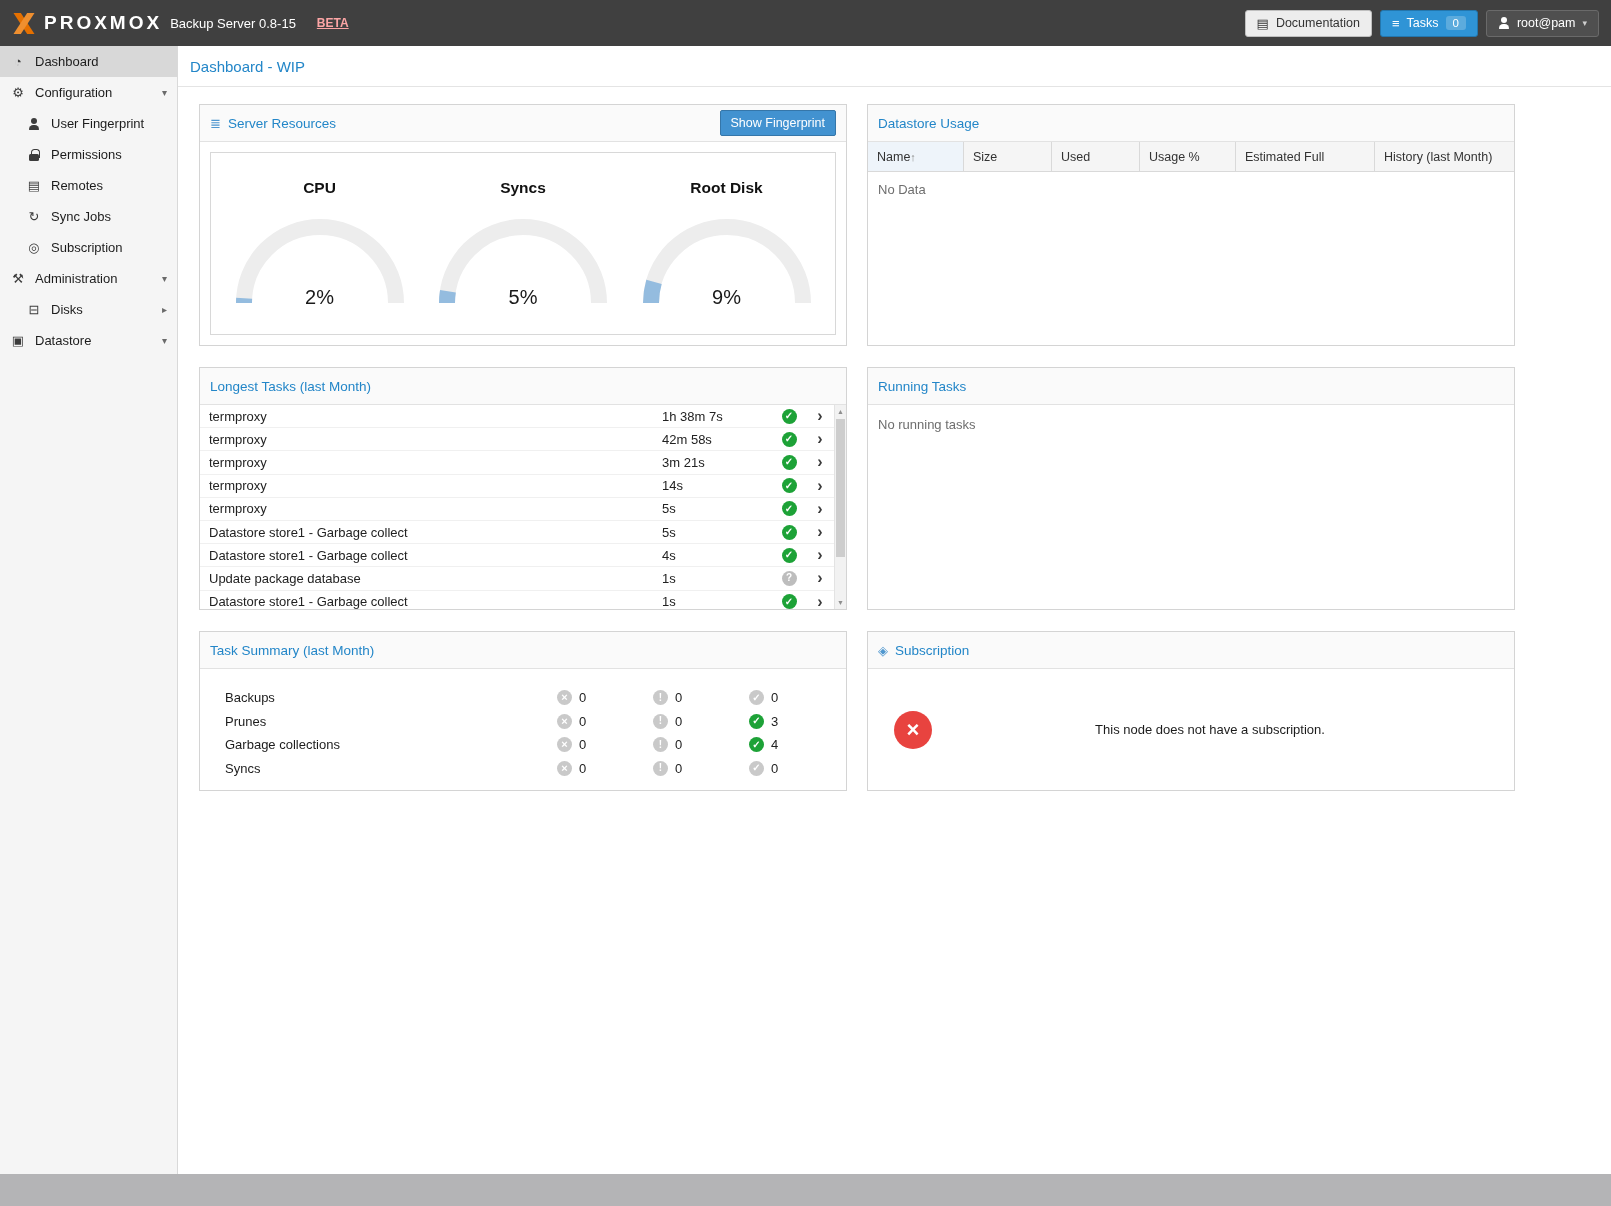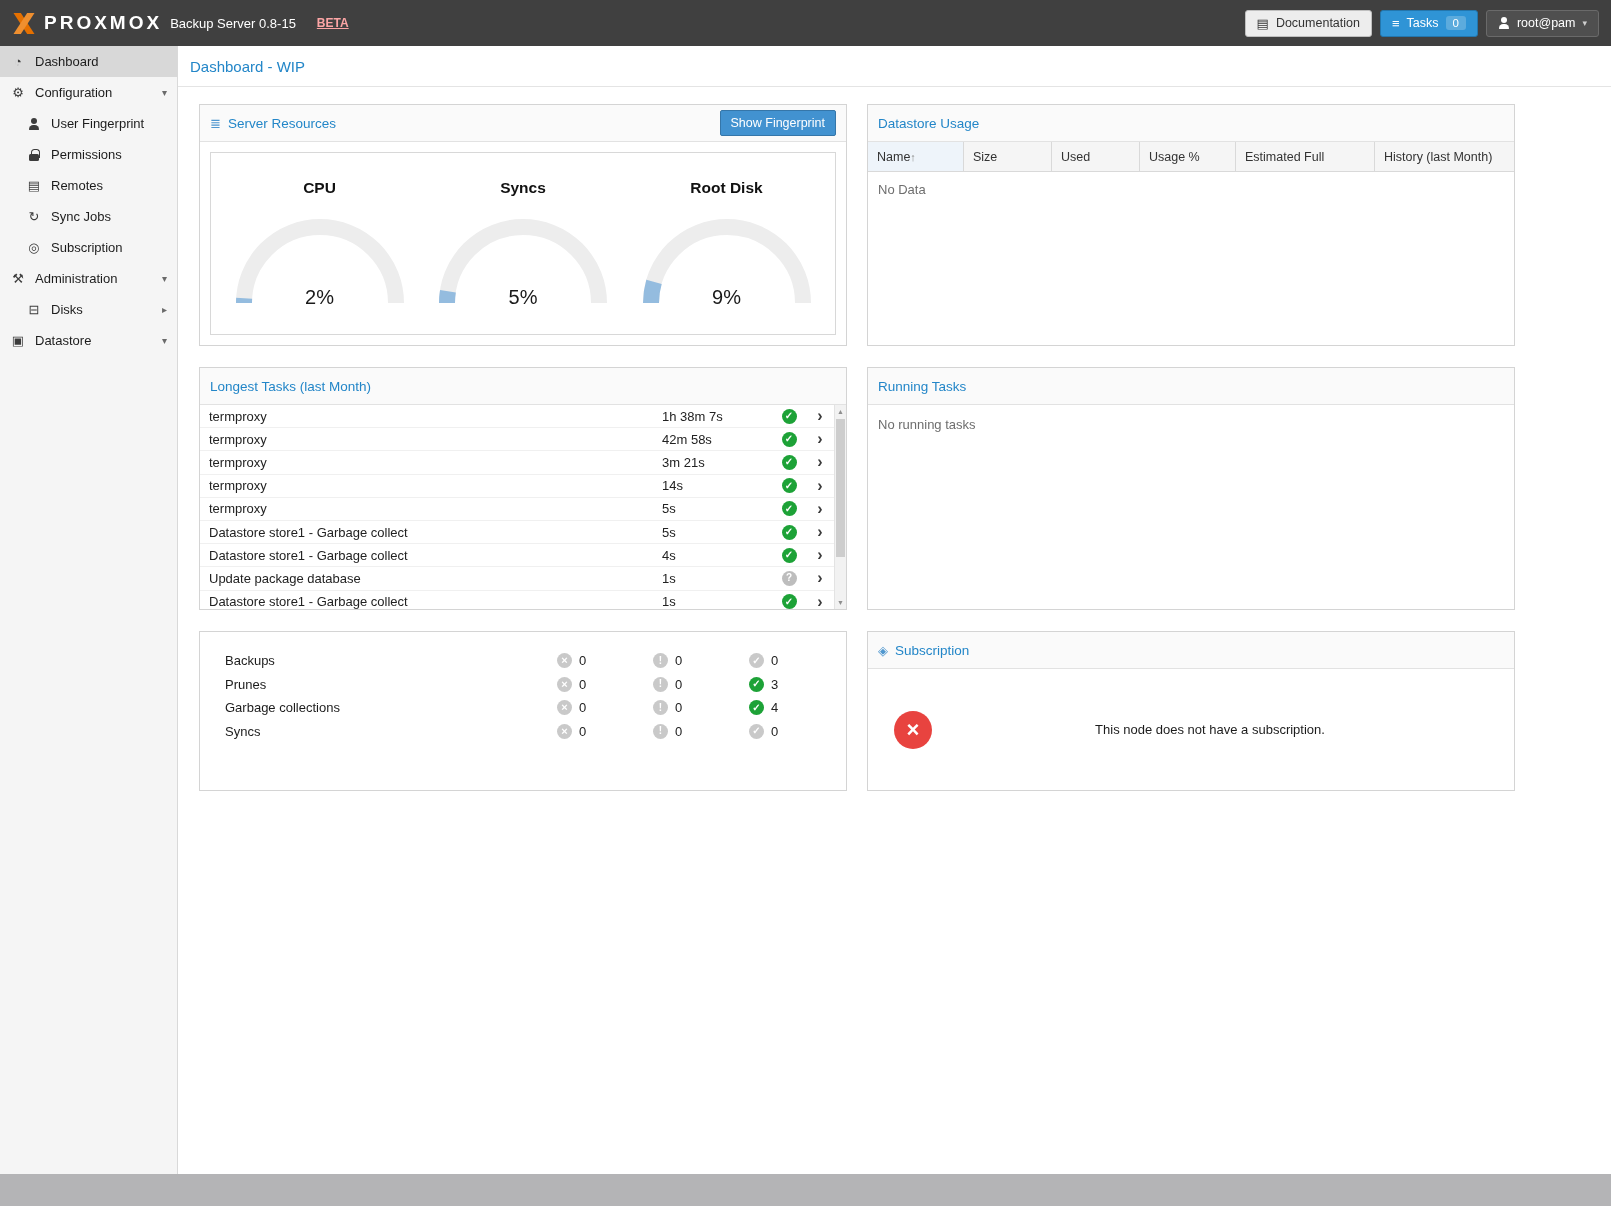--- a/index.html
+++ b/index.html
@@ -367,20 +367,23 @@
         </section>
 
         <section class="panel" id="p-running">
           <div class="panel-hd">
             <span>Running Tasks</span>
           </div>
           <div class="rt-body">No running tasks</div>
         </section>
 
         <section class="panel" id="p-summary">
+          <div class="panel-hd">
+            <span>Task Summary (last Month)</span>
+          </div>
           <div class="ts-body">
 
               <div class="ts-row">
                 <span class="ts-label">Backups</span>
                 <span class="ts-group">
                   <span class="ci err-gray"></span>
                   <span>0</span>
                 </span>
                 <span class="ts-group">
                   <span class="ci warn-gray"></span>

